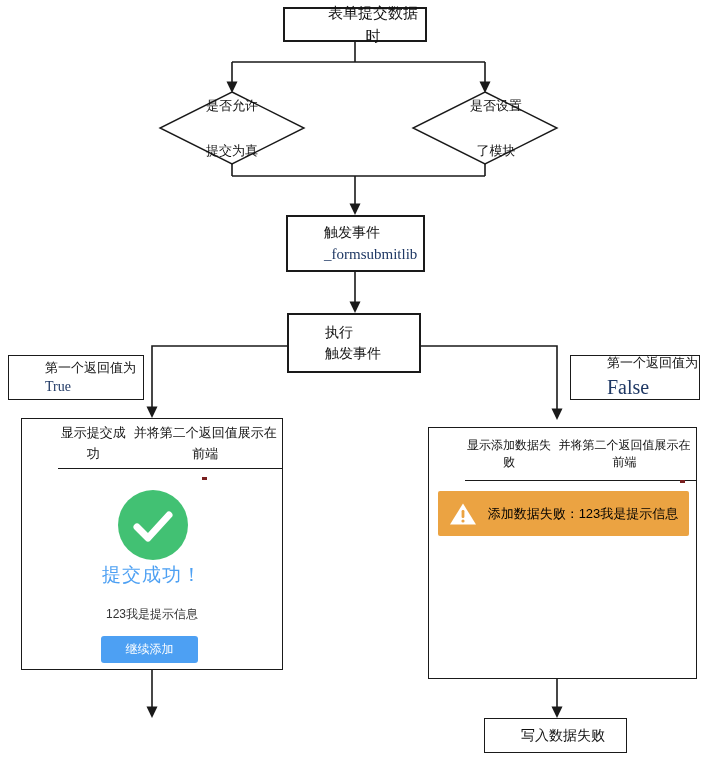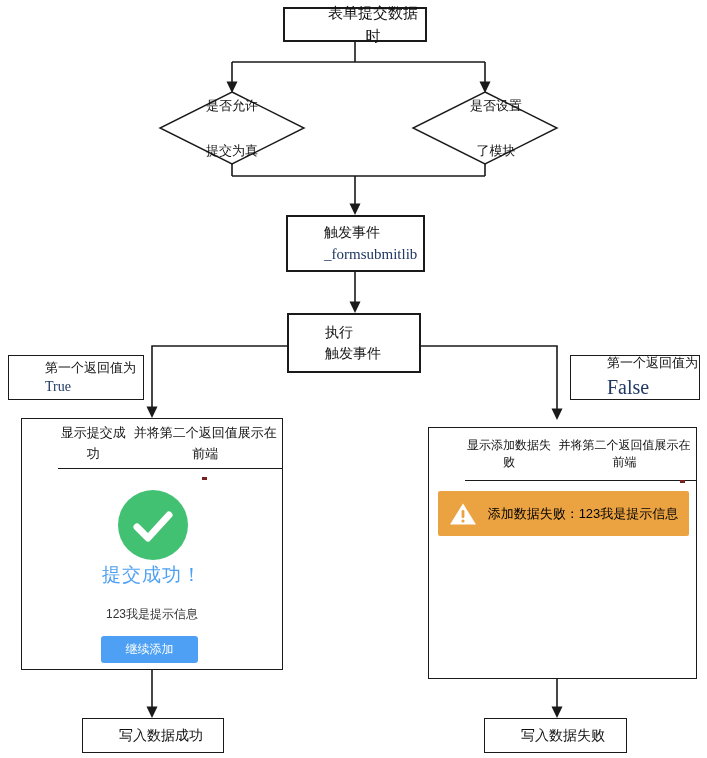--- a/index.html
+++ b/index.html
@@ -135,23 +135,20 @@
     <div class="alert-banner">
       <svg width="28" height="24" viewBox="0 0 28 24">
         <path d="M14 1.5 L27 22.5 H1 Z" fill="#fff"></path>
         <rect x="12.6" y="8" width="2.8" height="8" rx="1.2" fill="var(--warning_orange)"></rect>
         <circle cx="14" cy="19" r="1.6" fill="var(--warning_orange)"></circle>
       </svg>
       <span>添加数据失败：123我是提示信息</span>
     </div>
   </div>
 
-  <div class="node" style="left:82px;top:718px;width:142px;height:35px;font-size:14px;">
-    <span>写入数据成功</span>
-  </div>
   <div class="node" style="left:484px;top:718px;width:143px;height:35px;font-size:14px;">
     <span>写入数据失败</span>
   </div>
 
   <div class="artifact" style="left:202px;top:477px;"></div>
   <div class="artifact" style="left:680px;top:480px;"></div>
 
 </div>
 
 </body></html>

